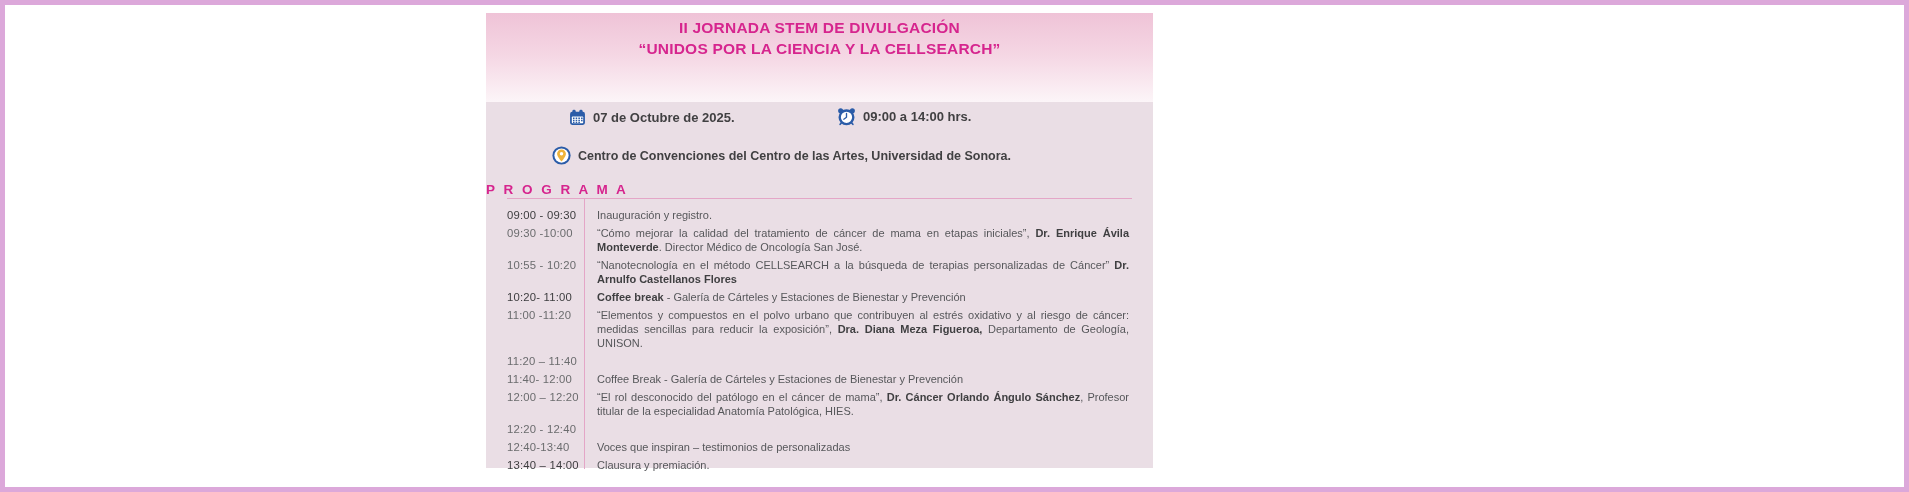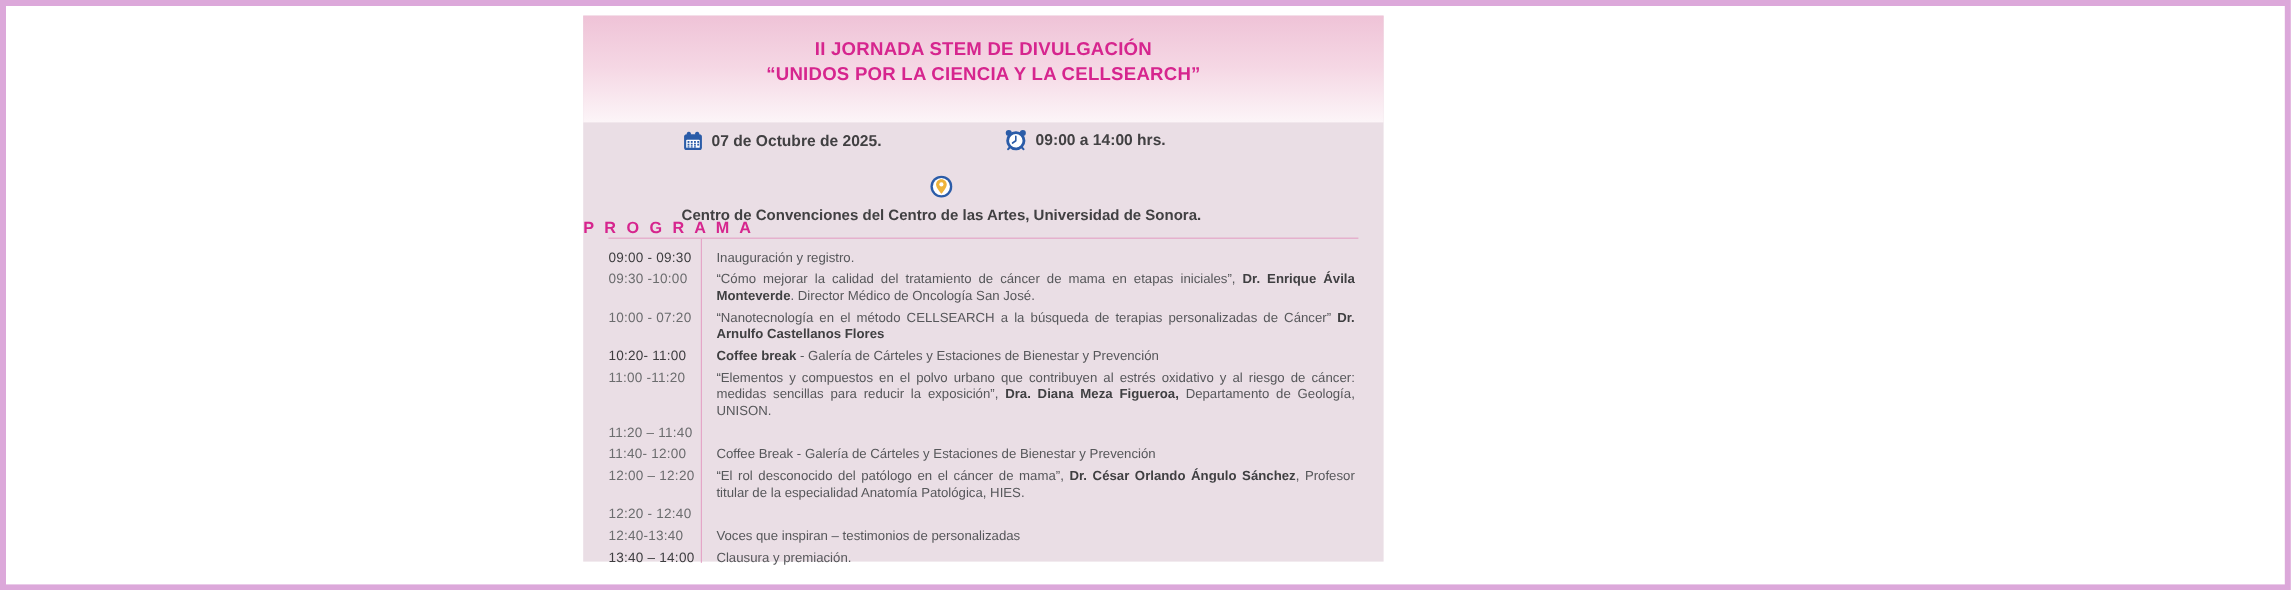--- a/index.html
+++ b/index.html
@@ -17,34 +17,34 @@
     font-family:"Liberation Sans", sans-serif;
   }
   .frame{position:absolute;inset:0;border:5px solid var(--frame);}
   .flyer{
     position:absolute;left:486px;top:13px;width:667px;height:455px;
     background:#eadee5;
   }
   .flyer-header{
     height:89px;width:100%;
     background:linear-gradient(180deg,#efc3d7 0%,#f5d7e4 48%,#fcf5f8 100%);
-    text-align:center;padding-top:18px;
+    text-align:center;padding-top:4px;
   }
   .title-line{
     font-size:15.5px;font-weight:bold;color:var(--accent);
     line-height:21px;letter-spacing:0.2px;
   }
   .info-item{
     position:absolute;display:flex;align-items:center;gap:7px;
     color:#414042;font-weight:bold;font-size:13px;white-space:nowrap;
   }
   .info-item svg{flex:none;display:block;}
   #date-item{left:83px;top:96px;}
   #time-item{left:351px;top:94px;}
-  #venue-item{left:82px;top:133px;font-size:12.5px;flex-direction:column;}
+  #venue-item{left:66px;top:133px;font-size:12.5px;}
   .program-heading{
     position:absolute;top:169px;left:0;right:0;text-align:left;
     color:var(--accent);font-weight:bold;font-size:13.5px;letter-spacing:2.5px;
   }
   .program-table{
     position:absolute;left:21px;top:185px;width:625px;height:270px;
     border-top:1px solid var(--line-pink);
     padding-top:9px;
   }
   .vline{
@@ -134,21 +134,21 @@
     <div class="row-time bold">09:00 - 09:30</div>
     <div class="row-desc"><span>Inauguración y registro.</span></div>
   </div>
 
   <div class="row">
     <div class="row-time">09:30 -10:00</div>
     <div class="row-desc"><span>“Cómo mejorar la calidad del tratamiento de cáncer de mama en etapas iniciales”, </span><span class="bold">Dr. Enrique Ávila Monteverde</span><span>. Director Médico de Oncología San José.</span></div>
   </div>
 
   <div class="row">
-    <div class="row-time">10:00 - 07:20</div>
+    <div class="row-time">10:55 - 10:20</div>
     <div class="row-desc"><span>“Nanotecnología en el método CELLSEARCH a la búsqueda de terapias personalizadas de Cáncer” </span><span class="bold">Dr. Arnulfo Castellanos Flores</span></div>
   </div>
 
   <div class="row">
     <div class="row-time bold">10:20- 11:00</div>
     <div class="row-desc"><span class="bold">Coffee break</span><span> - Galería de Cárteles y Estaciones de Bienestar y Prevención</span></div>
   </div>
 
   <div class="row">
     <div class="row-time">11:00 -11:20</div>
@@ -159,21 +159,21 @@
     <div class="row-time">11:20 – 11:40</div>
   </div>
 
   <div class="row">
     <div class="row-time">11:40- 12:00</div>
     <div class="row-desc"><span>Coffee Break - Galería de Cárteles y Estaciones de Bienestar y Prevención</span></div>
   </div>
 
   <div class="row">
     <div class="row-time">12:00 – 12:20</div>
-    <div class="row-desc"><span>“El rol desconocido del patólogo en el cáncer de mama”, </span><span class="bold">Dr. César Orlando Ángulo Sánchez</span><span>, Profesor titular de la especialidad Anatomía Patológica, HIES.</span></div>
+    <div class="row-desc"><span>“El rol desconocido del patólogo en el cáncer de mama”, </span><span class="bold">Dr. Cáncer Orlando Ángulo Sánchez</span><span>, Profesor titular de la especialidad Anatomía Patológica, HIES.</span></div>
   </div>
 
   <div class="row">
     <div class="row-time">12:20 - 12:40</div>
   </div>
 
   <div class="row">
     <div class="row-time">12:40-13:40</div>
     <div class="row-desc"><span>Voces que inspiran – testimonios de personalizadas</span></div>
   </div>

